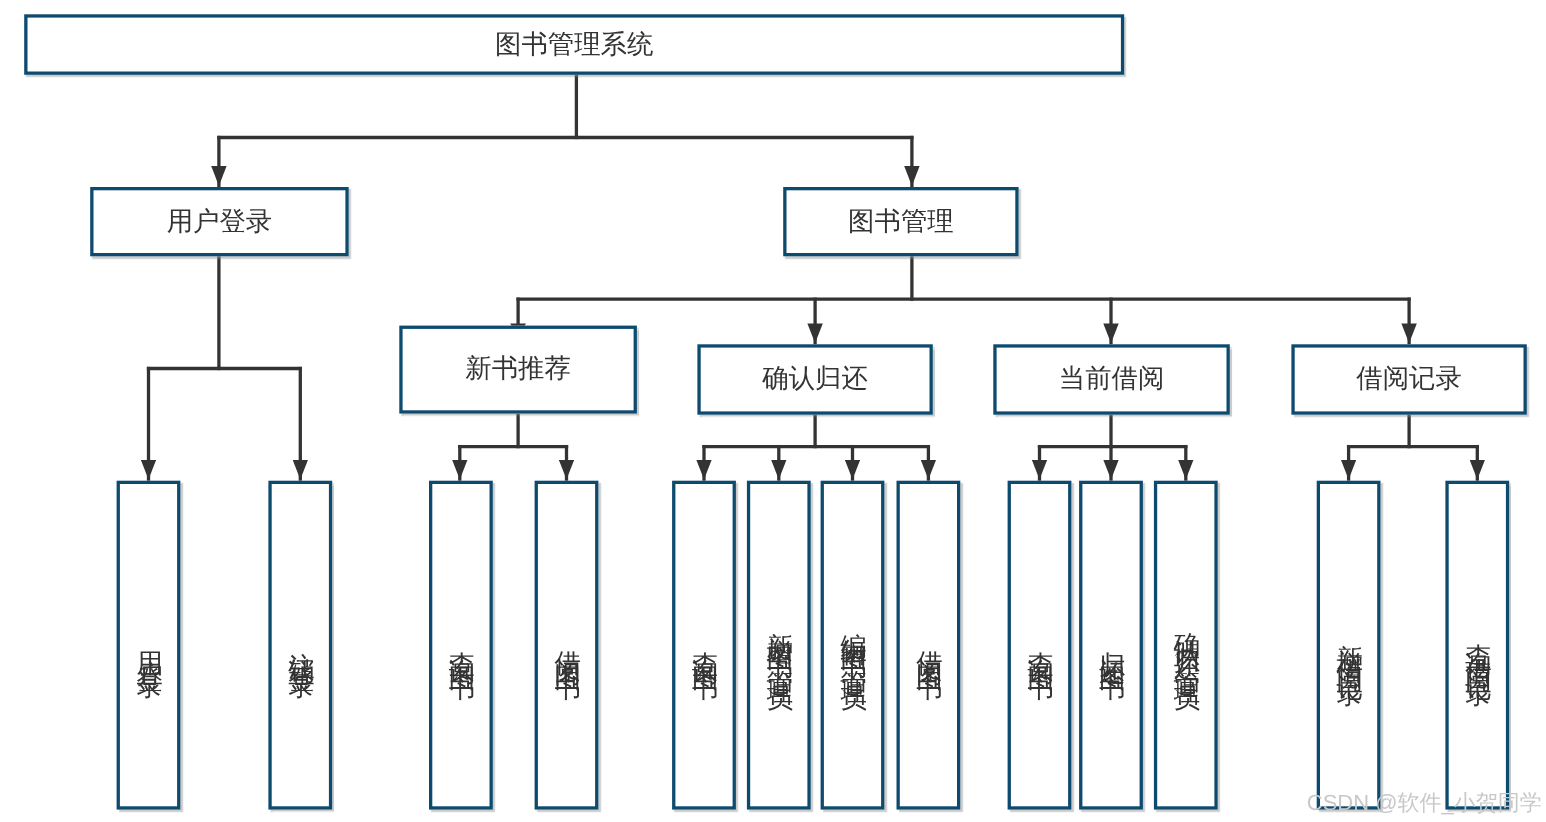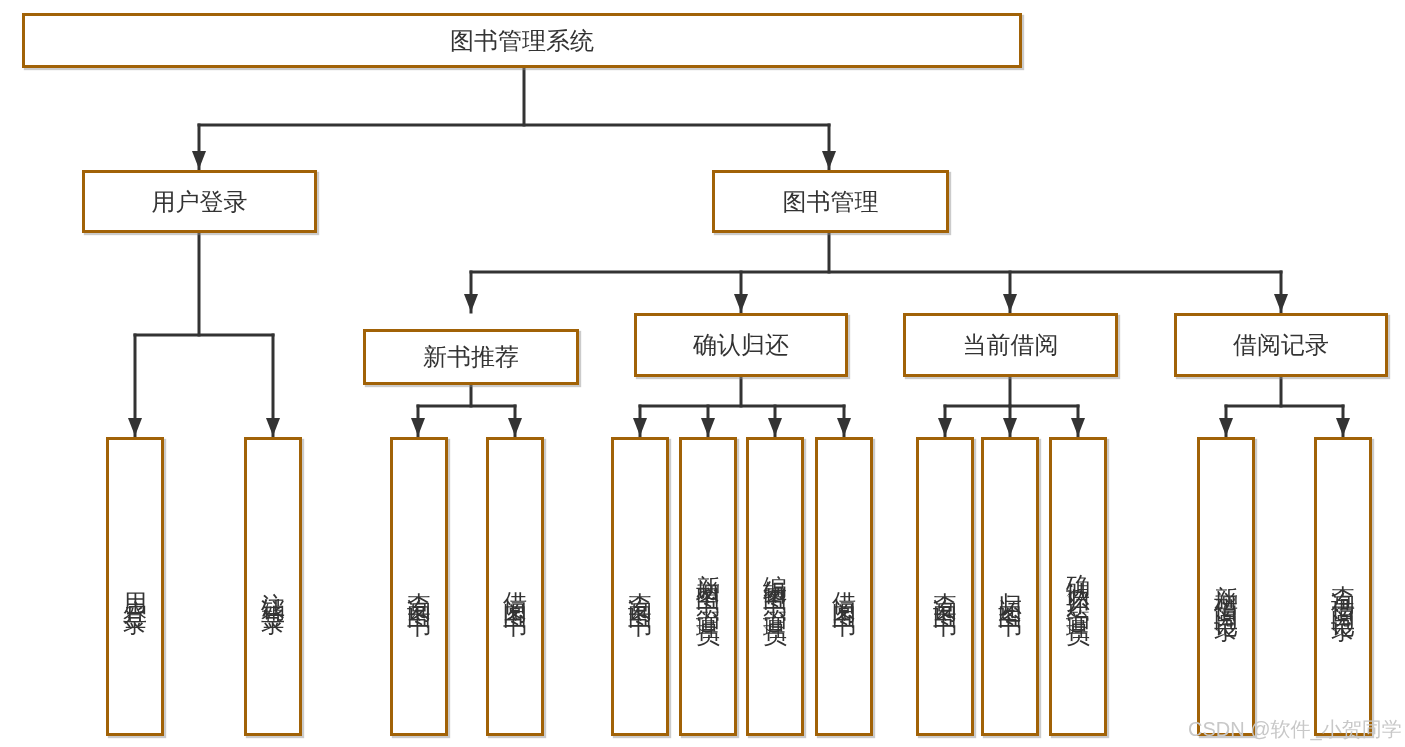--- a/index.html
+++ b/index.html
@@ -8,21 +8,21 @@
     width:1405px;height:747px;
     background:#ffffff;
     font-family:"Liberation Sans","DejaVu Sans",sans-serif;
     color:#333333;
     overflow:hidden;
   }
   .connectors{position:absolute;left:0;top:0;width:1405px;height:747px;}
   .box{
     position:absolute;
     box-sizing:border-box;
-    border:3px solid #a16207;
+    border:3px solid #0c4a6e;
     background:#ffffff;
     display:flex;
     align-items:center;
     justify-content:center;
     font-size:24px;
     line-height:1;
     box-shadow:2px 2px 1px rgba(140,140,140,0.45);
   }
   .hlabel{white-space:nowrap;}
   .vbox span{
@@ -108,25 +108,25 @@
     </g>
   </svg>
 
   <div class="box" style="left:22px;top:13px;width:1000px;height:55px">
     <span class="hlabel">图书管理系统</span>
   </div>
 
   <div class="box" style="left:82px;top:170px;width:235px;height:63px">
     <span class="hlabel">用户登录</span>
   </div>
-  <div class="box" style="left:712px;top:170px;width:237px;height:63px">
+  <div class="box" style="left:712px;top:170px;width:214px;height:63px">
     <span class="hlabel">图书管理</span>
   </div>
 
-  <div class="box" style="left:363px;top:329px;width:216px;height:56px">
+  <div class="box" style="left:363px;top:296px;width:216px;height:80px">
     <span class="hlabel">新书推荐</span>
   </div>
   <div class="box" style="left:634px;top:313px;width:214px;height:64px">
     <span class="hlabel">确认归还</span>
   </div>
   <div class="box" style="left:1174px;top:313px;width:214px;height:64px">
     <span class="hlabel">借阅记录</span>
   </div>
   <div class="box" style="left:903px;top:313px;width:215px;height:64px">
     <span class="hlabel">当前借阅</span>

